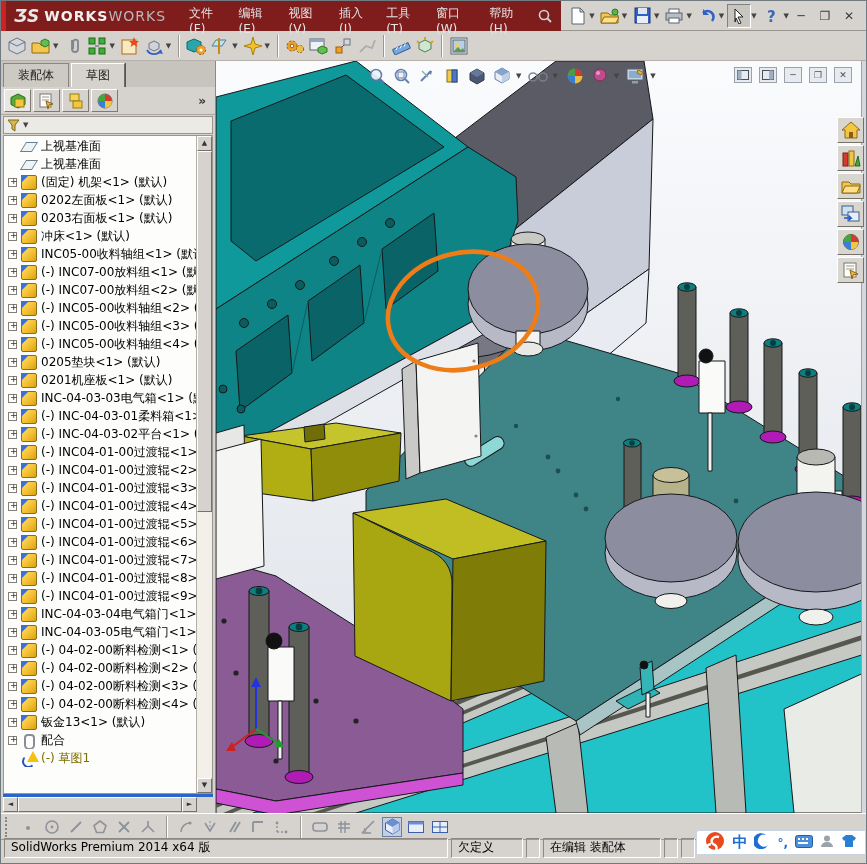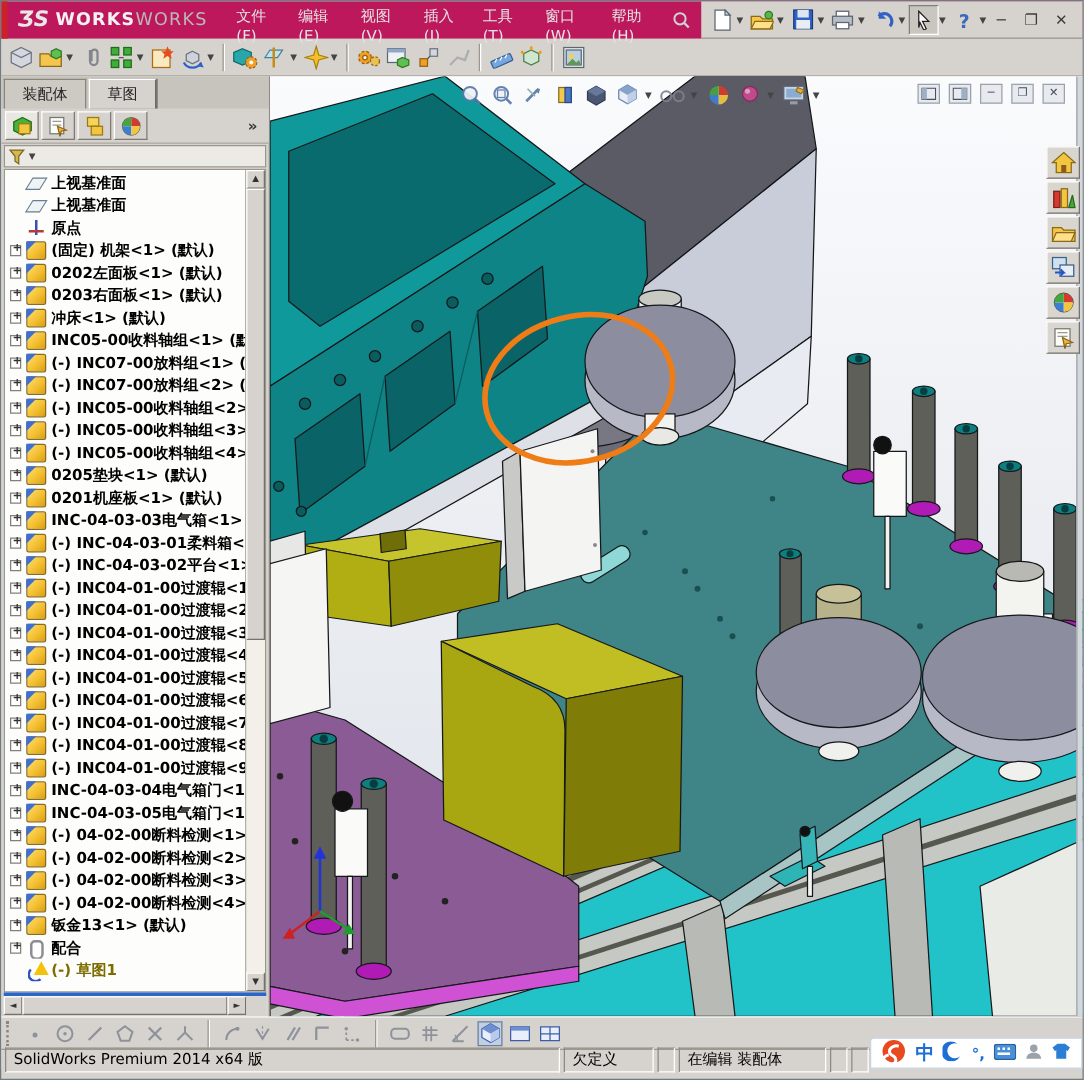--- a/index.html
+++ b/index.html
@@ -1,20 +1,20 @@
 <!DOCTYPE html>
 <html><head>
 <meta charset="utf-8">
 <style>
   * { margin:0; padding:0; box-sizing:border-box; }
   html,body { width:867px; height:864px; overflow:hidden; }
   body { font-family:"DejaVu Sans","Liberation Sans",sans-serif; font-size:12px; background:#d6d3ce; border:1px solid #6f7b80; position:relative; }
 
   
-  .titlebar { height:30px; display:flex; align-items:stretch; background:#be185d; }
+  .titlebar { height:30px; display:flex; align-items:stretch; background:#7f1d1d; }
   .red-accent { width:6px; background:#cc2127; }
   .logo { display:flex; align-items:center; padding:0 14px 0 8px; color:#fff; white-space:nowrap; }
   .logo .glyph { font-size:17px; font-style:italic; font-weight:bold; margin-right:5px; color:#e8e8e8; }
   .logo .word { font-size:14px; letter-spacing:1px; font-weight:bold; color:#f2f2f2; }
   .logo .word .lite { font-weight:normal; color:#b9b9b9; }
   .menus { display:flex; align-items:flex-start; gap:2px; color:#e4e4e4; }
   .menu-item { padding:4px 9px; cursor:default; }
   .search-btn { display:flex; align-items:center; padding:0 8px; }
   .tb-right { flex:1; background:#d6d3ce; display:flex; align-items:center; padding:0 4px; border-bottom:1px solid #9a968f; }
   .icon-btn { width:24px; height:24px; display:flex; align-items:center; justify-content:center; border:1px solid transparent; }
@@ -33,21 +33,21 @@
   .doctab { padding:3px 14px 3px; background:#cdc9c3; border:1px solid #8a867f; border-bottom:none; color:#222; }
   .doctab.raised { background:#d6d3ce; border-color:#fff #6f6b64 #6f6b64 #fff; box-shadow:1px 0 0 #555; }
   .fm-tabs { height:28px; display:flex; align-items:center; gap:2px; padding:2px 3px; background:#d6d3ce; border-bottom:1px solid #aba79f; }
   .fmtab { width:27px; height:23px; display:flex; align-items:center; justify-content:center; background:#d6d3ce; border:1px solid; border-color:#fff #7e7a73 #7e7a73 #fff; }
   .fmtab.active { background:#e9e7e2; }
   .chev { margin-left:auto; color:#333; font-weight:bold; padding-right:6px; }
   .filter-row { height:18px; display:flex; align-items:center; background:#eceae4; border:1px solid #9a968f; margin:1px 2px; padding-left:3px; gap:2px; }
 
   
   .tree-wrap { flex:1; display:flex; background:#fdfdfb; border:1px solid #9a968f; margin:0 2px; overflow:hidden; }
-  .tree { flex:1; overflow:hidden; padding-top:1px;font-weight:bold; }
+  .tree { flex:1; overflow:hidden; padding-top:1px; }
   .trow { height:18px; display:flex; align-items:center; white-space:nowrap; overflow:hidden; padding-left:4px; }
   .exp { width:9px; height:9px; border:1px solid #848078; background:#fff; flex:none; margin-right:4px; position:relative; }
   .exp::before { content:"+"; position:absolute; left:1px; top:-3px; font-size:9px; color:#333; }
   .exp.n { visibility:hidden; }
   .ti { width:16px; height:15px; flex:none; margin-right:4px; position:relative; }
   .ti.plane::before { content:""; position:absolute; left:2px; top:3px; width:10px; height:8px; border:1px solid #6b7f8e; background:#eef3f6; transform:skewX(-32deg); }
   .ti.origin::before { content:""; position:absolute; left:7px; top:1px; width:2px; height:12px; background:#3b4fae; }
   .ti.origin::after { content:""; position:absolute; left:2px; top:9px; width:12px; height:2px; background:#b23a3a; }
   .ti.part { background:linear-gradient(135deg,#ffe06a 0%,#f2bc2e 60%,#d99f14 100%); border:1px solid #8a6d1d; border-radius:2px; }
   .ti.part::after { content:""; position:absolute; left:-1px; top:-1px; border-style:solid; border-width:8px 8px 0 0; border-color:#3f6fd0 transparent transparent transparent; }
@@ -347,25 +347,20 @@
             <span class="ti plane"></span>
             <span class="tlabel">上视基准面</span>
           </div>
 
           <div class="trow">
             <span class="exp n"></span>
             <span class="ti plane"></span>
             <span class="tlabel">上视基准面</span>
           </div>
 
-          <div class="trow">
-            <span class="exp n"></span>
-            <span class="ti origin"></span>
-            <span class="tlabel">原点</span>
-          </div>
 
           <div class="trow">
             <span class="exp y"></span>
             <span class="ti part"></span>
             <span class="tlabel">(固定) 机架&lt;1&gt; (默认)</span>
           </div>
 
           <div class="trow">
             <span class="exp y"></span>
             <span class="ti part"></span>

